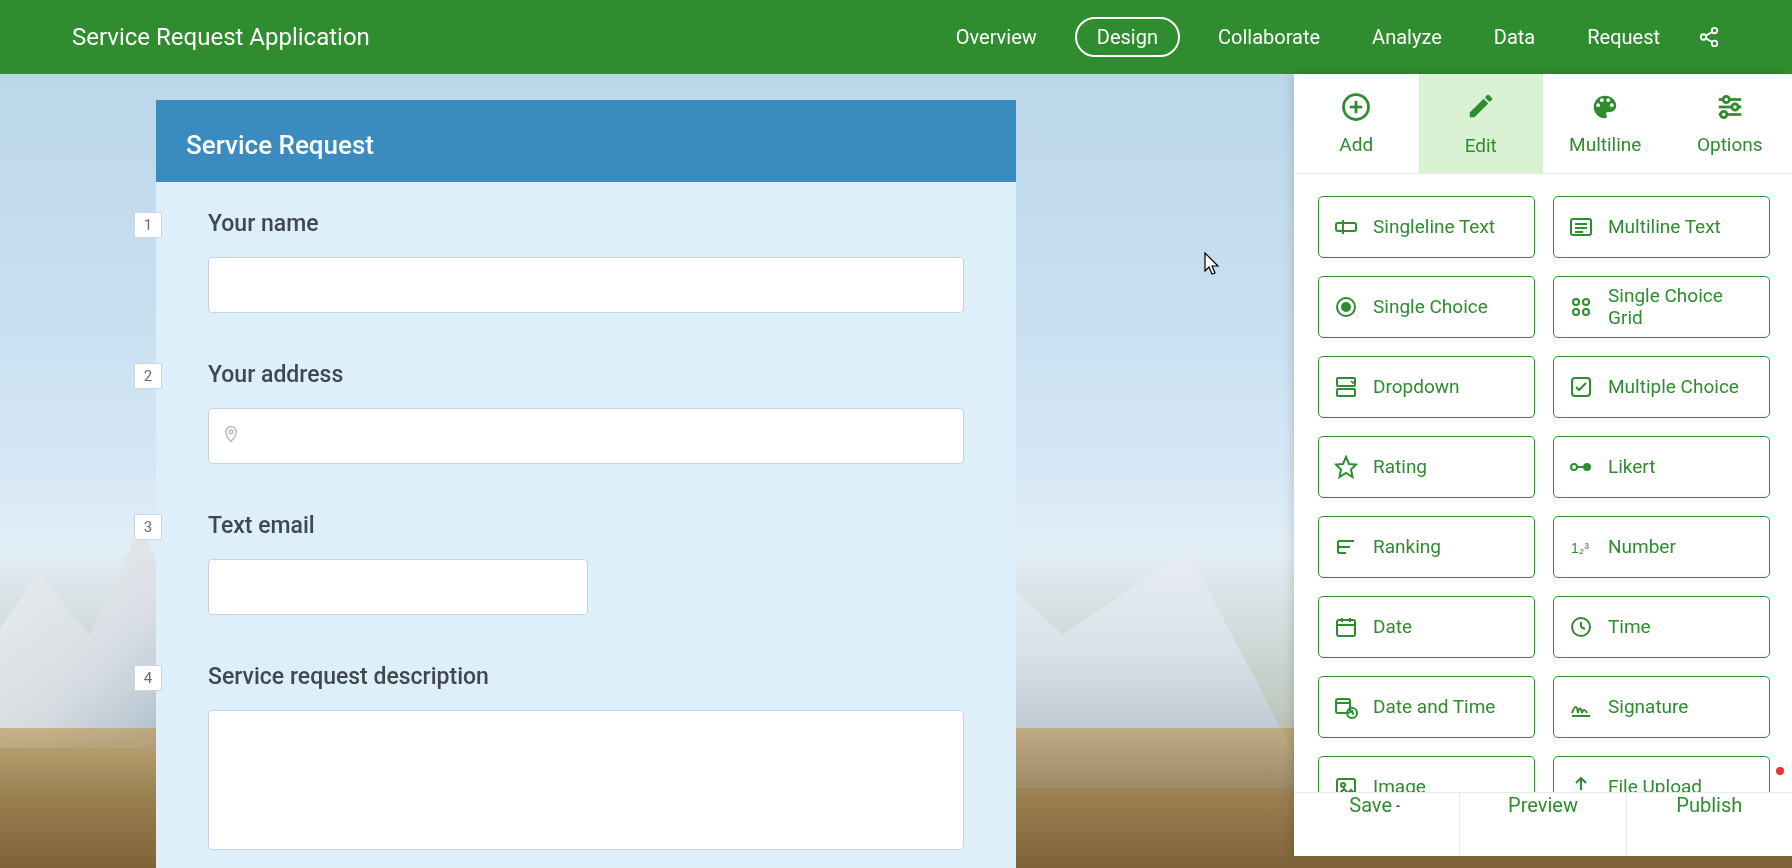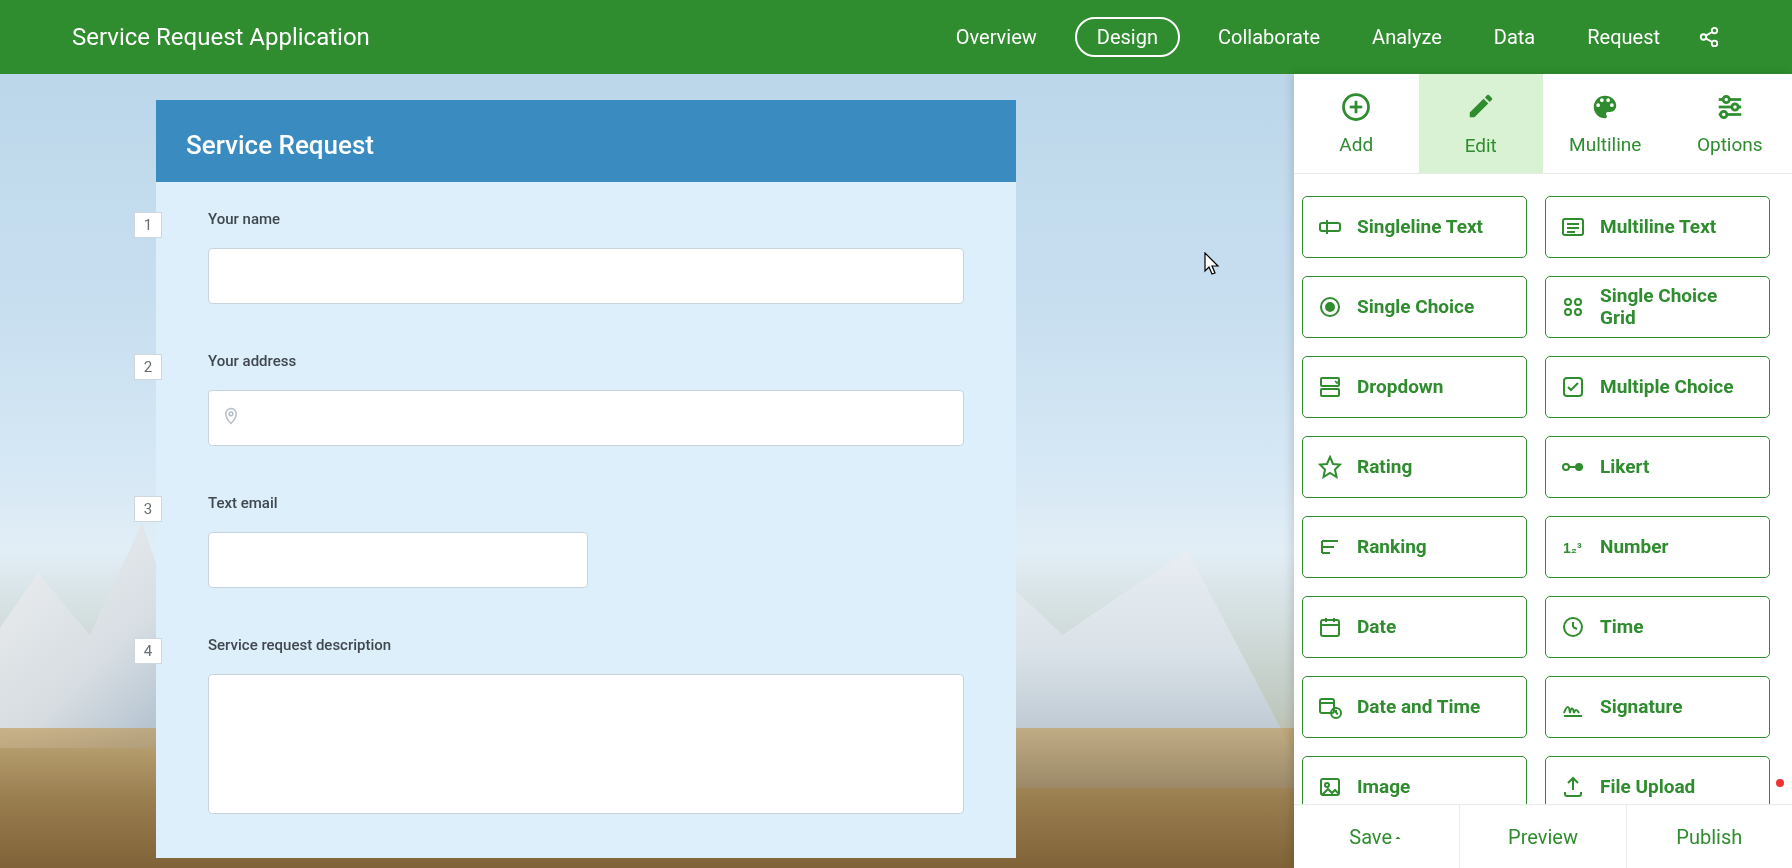--- a/index.html
+++ b/index.html
@@ -116,21 +116,21 @@
     height: 26px;
     background: #fff;
     border: 1px solid #cdd6dd;
     color: #646c74;
     font-size: 15px;
     display: flex;
     align-items: center;
     justify-content: center;
   }
   .qlabel {
-    font-size: 15px;
+    font-size: 23px;
     color: #40474e;
     font-weight: 500;
     margin-bottom: 20px;
   }
   .text-input, .textarea-input {
     width: 100%;
     background: #fff;
     border: 1px solid #c9d3db;
     border-radius: 4px;
     padding: 14px 16px;
@@ -148,21 +148,21 @@
     transform: translateY(-50%);
     color: #b5bec6;
   }
 
   
   .sidepanel {
     position: absolute;
     top: 74px;
     right: 0;
     width: 498px;
-    bottom: 0;
+    bottom: 12px;
     background: #fff;
     box-shadow: -3px 0 8px rgba(0,0,0,0.12);
     display: flex;
     flex-direction: column;
     z-index: 6;
   }
   .panel-tabs {
     display: flex;
     border-bottom: 1px solid #e7ece7;
     height: 100px;
@@ -179,23 +179,22 @@
     font-size: 19px;
   }
   .panel-tab.active {
     background: #d9f2d4;
     gap: 8px;
   }
   .panel-tab svg { width: 30px; height: 30px; }
   .panel-scroll {
     flex: 1;
     overflow-y: auto;
-    padding: 22px 22px 10px 8px;
+    padding: 22px 22px 10px 24px;
     position: relative;
-    font-weight: bold;
   }
   .panel-scroll::-webkit-scrollbar { width: 14px; }
   .panel-scroll::-webkit-scrollbar-thumb { background: #c5c5c5; border-radius: 7px; }
   .panel-scroll::-webkit-scrollbar-track { background: #f0f0f0; }
   .field-grid {
     display: grid;
     grid-template-columns: 1fr 1fr;
     gap: 18px;
   }
   .field-btn {
@@ -219,21 +218,21 @@
 
   
   .panel-actions {
     height: 64px;
     border-top: 1px solid #e7ece7;
     display: flex;
   }
   .panel-actions > div {
     flex: 1;
     display: flex;
-    align-items: center;
+    align-items: flex-start;
     justify-content: center;
     color: #2f8c2f;
     font-size: 20px;
     cursor: pointer;
     border-right: 1px solid #e7ece7;
     gap: 0;
   }
   .panel-actions > div:last-child { border-right: none; }
   .red-dot {
     width: 8px; height: 8px; background: #e33; border-radius: 50%;

